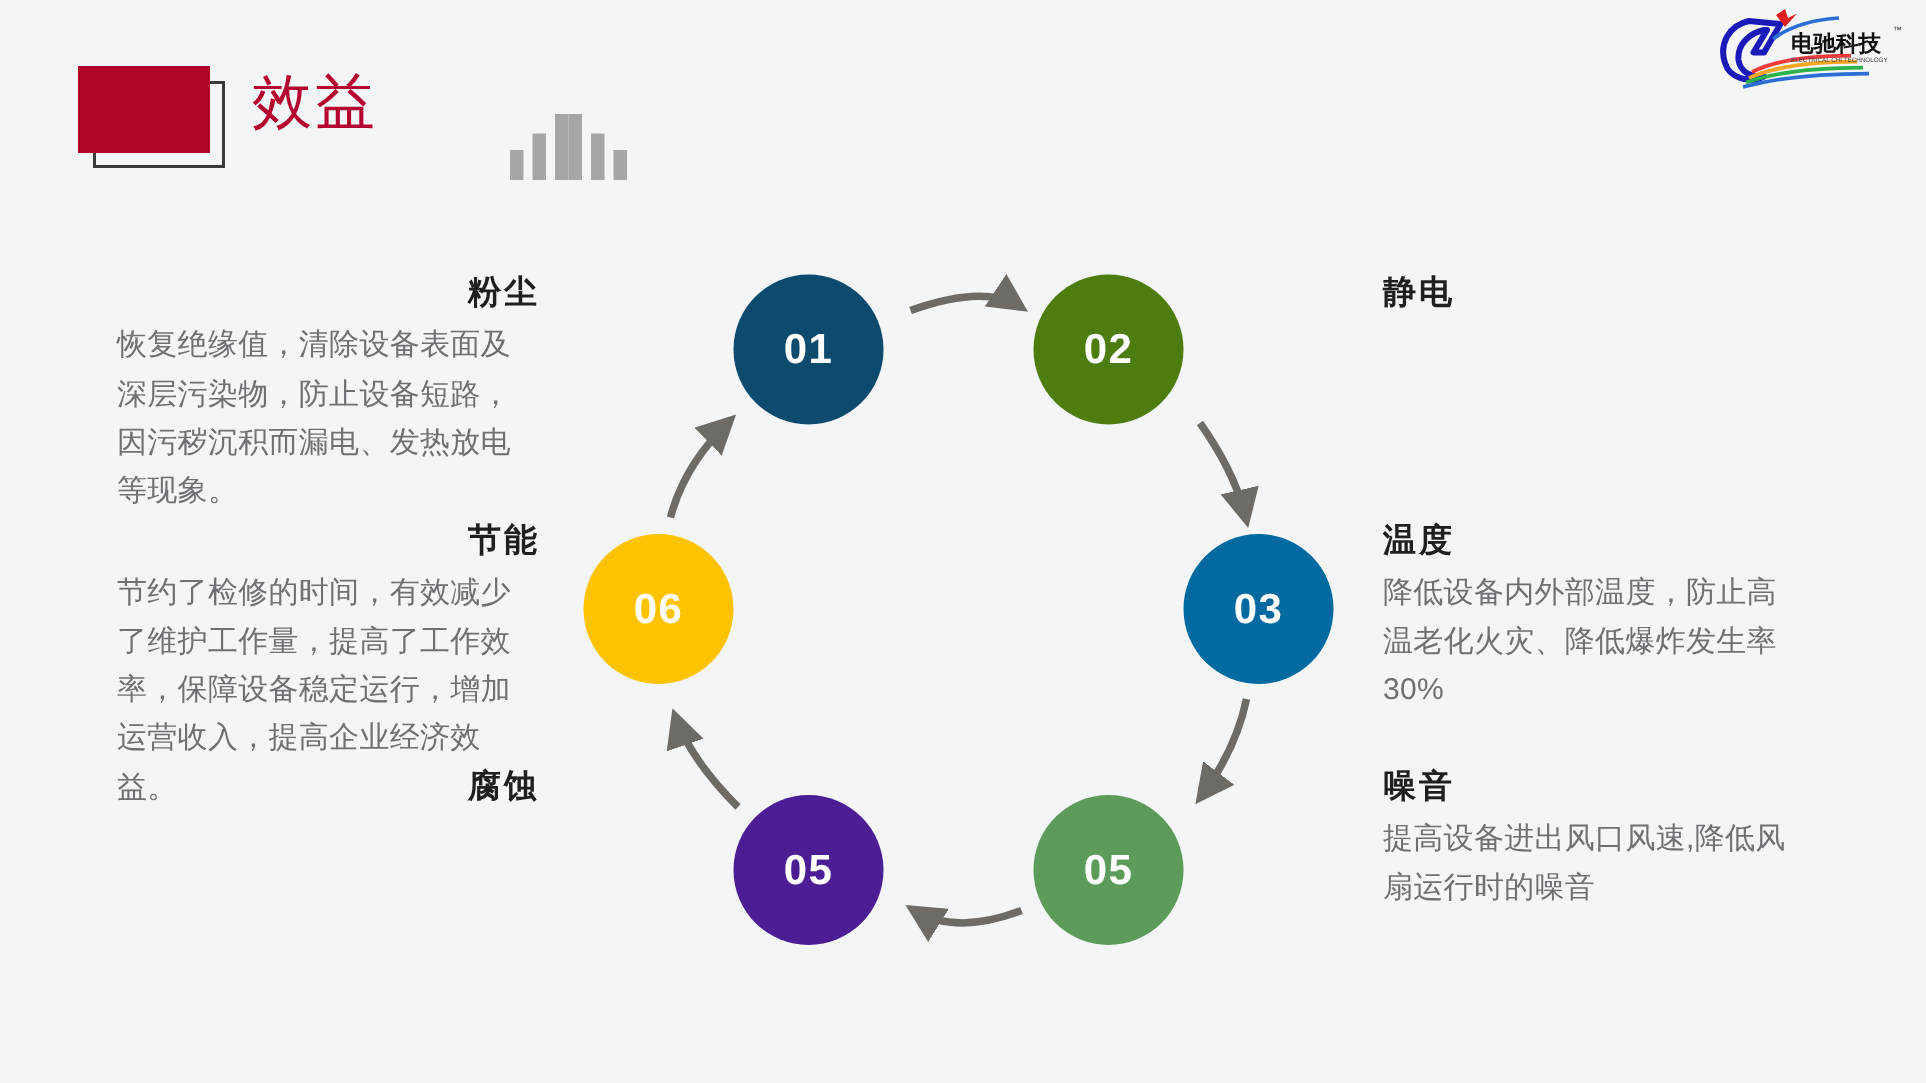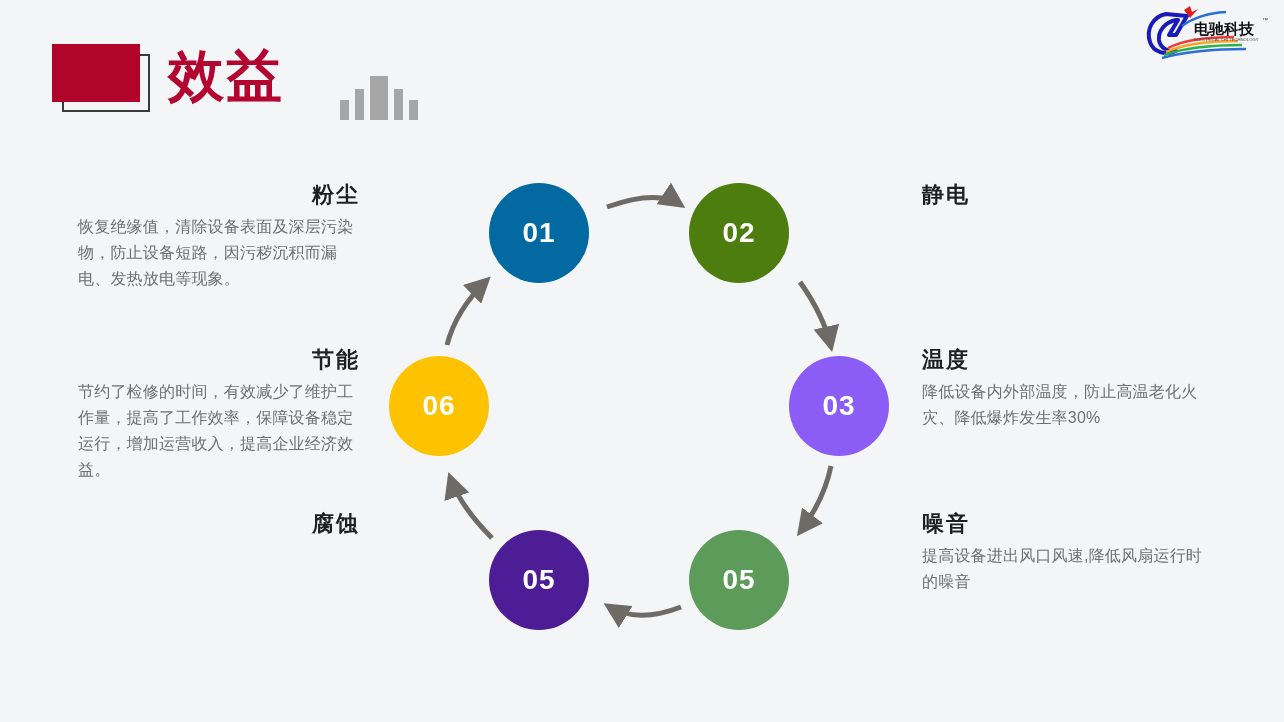--- a/index.html
+++ b/index.html
@@ -38,22 +38,22 @@
     left: 0;
     top: 0;
     width: 88px;
     height: 58px;
     background: #b00429;
   }
   .section-label {
     position: absolute;
     left: 168px;
     top: 48px;
-    font-size: 56px;
-    font-weight: bold;
+    font-size: 40px;
+    font-weight: normal;
     color: #b40430;
     letter-spacing: 2px;
     line-height: 1;
   }
 
   .title-wrap {
     position: absolute;
     left: 340px;
     top: 68px;
     display: flex;
@@ -129,21 +129,21 @@
   .block-title {
     font-size: 22px;
     font-weight: bold;
     color: #1f1f1f;
     letter-spacing: 2px;
     margin-bottom: 7px;
     line-height: 1.1;
   }
   .block.left .block-title { text-align: right; }
   .block-body {
-    font-size: 16px;
+    font-size: 20px;
     color: #6d7074;
     line-height: 1.62;
     letter-spacing: 0.2px;
   }
 </style>
 </head>
 <body>
 
 <div class="header-badge">
   <div class="badge-outline"></div>
@@ -187,23 +187,23 @@
   </defs>
   <path d="M607 207 Q657 189 681 205" fill="none" stroke="#6e6a66" stroke-width="5" marker-end="url(#ah)"></path>
   <path d="M800 282 Q824 316 831 347" fill="none" stroke="#6e6a66" stroke-width="5" marker-end="url(#ah)"></path>
   <path d="M831 466 Q824 500 800 532" fill="none" stroke="#6e6a66" stroke-width="5" marker-end="url(#ah)"></path>
   <path d="M681 607 Q637 624 608 606" fill="none" stroke="#6e6a66" stroke-width="5" marker-end="url(#ah)"></path>
   <path d="M492 538 Q460 506 450 477" fill="none" stroke="#6e6a66" stroke-width="5" marker-end="url(#ah)"></path>
   <path d="M447 345 Q456 310 487 280" fill="none" stroke="#6e6a66" stroke-width="5" marker-end="url(#ah)"></path>
 </svg>
 
 <div id="nodes">
-    <div class="circle" style="left: 489px; top: 183px; background: #0369a1;">01</div>
+    <div class="circle" style="left: 489px; top: 183px; background: #0c4a6e;">01</div>
     <div class="circle" style="left: 689px; top: 183px; background: #4d7c0f;">02</div>
-    <div class="circle" style="left: 789px; top: 356px; background: #8b5cf6; text-align: center;">03</div>
+    <div class="circle" style="left: 789px; top: 356px; background: #0369a1; text-align: center;">03</div>
     <div class="circle" style="left: 689px; top: 530px; background: rgb(93, 155, 90);">05</div>
     <div class="circle" style="left: 489px; top: 530px; background: #4c1d95;">05</div>
     <div class="circle" style="left: 389px; top: 356px; background: rgb(253, 195, 0);">06</div>
   </div>
 
 <div class="block left" style="left:78px; top:183px;">
   <div class="block-title">粉尘</div>
   <div class="block-body">恢复绝缘值，清除设备表面及深层污染物，防止设备短路，因污秽沉积而漏电、发热放电等现象。</div>
 </div>
 <div class="block left" style="left:78px; top:348px;">

